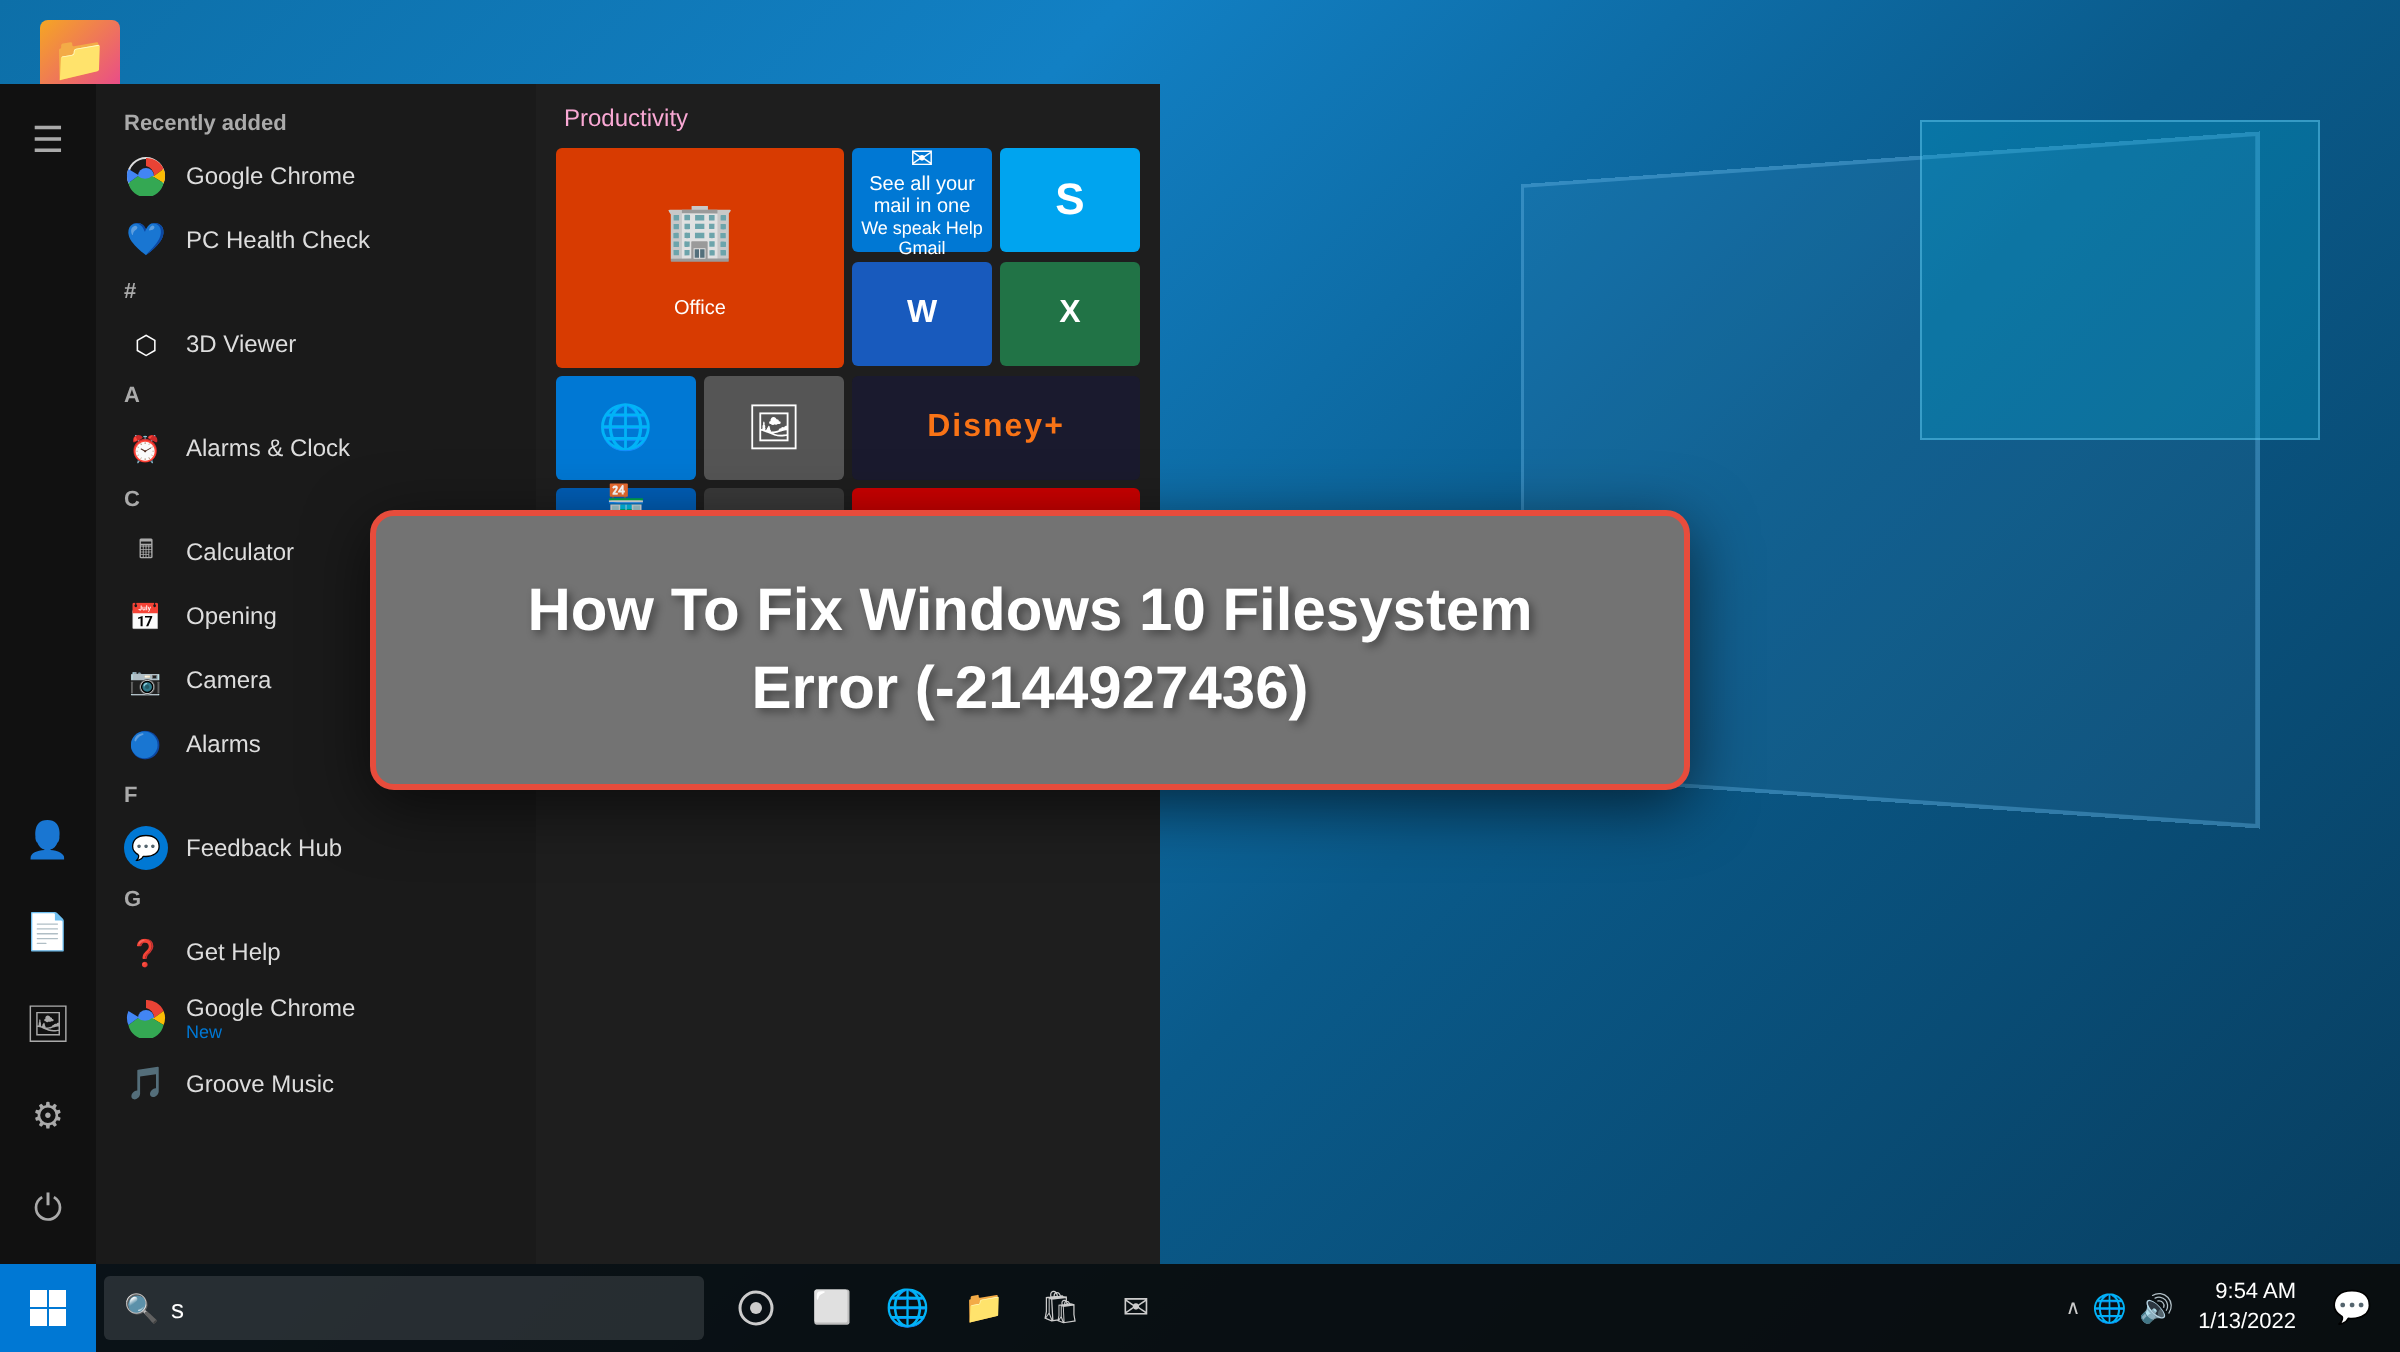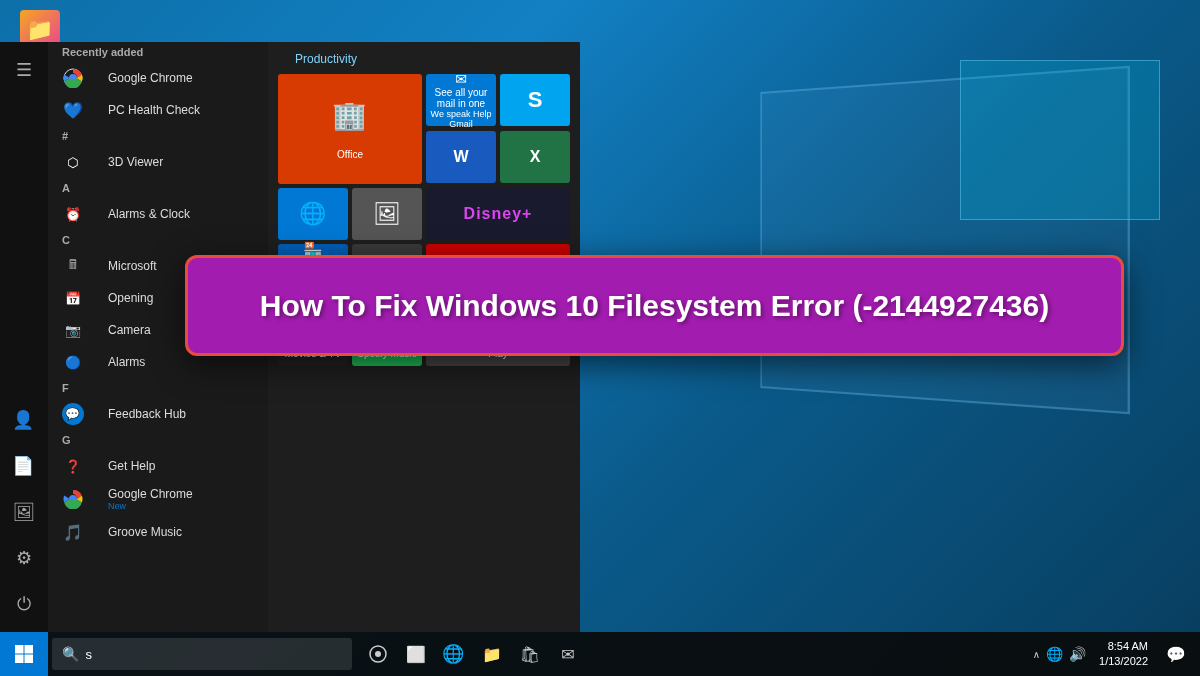--- a/index.html
+++ b/index.html
@@ -102,40 +102,40 @@
       font-size: 18px;
       border-radius: 3px;
       cursor: pointer;
     }
 
     
     .app-list {
       width: 220px;
       background: #1a1a1a;
       overflow-y: auto;
-      padding: 0 0;
+      padding: 10px 0;
       flex-shrink: 0;
     }
     .app-list::-webkit-scrollbar { width: 4px; }
     .app-list::-webkit-scrollbar-thumb { background: #555; }
 
     .section-header {
       color: #aaa;
       font-size: 11px;
       padding: 4px 14px;
       font-weight: 600;
     }
     .app-item {
       display: flex;
       align-items: center;
       padding: 5px 14px;
       color: #ddd;
       font-size: 12px;
       cursor: pointer;
-      gap: 24px;
+      gap: 9px;
     }
     .app-icon {
       width: 22px;
       height: 22px;
       border-radius: 3px;
       display: flex;
       align-items: center;
       justify-content: center;
       font-size: 13px;
       flex-shrink: 0;
@@ -156,25 +156,24 @@
     .tiles-area {
       flex: 1;
       background: #1e1e1e;
       padding: 10px;
       overflow-y: auto;
     }
     .tiles-area::-webkit-scrollbar { width: 4px; }
     .tiles-area::-webkit-scrollbar-thumb { background: #555; }
 
     .tiles-section-title {
-      color: #7dd3fc;
+      color: #f9a8d4;
       font-size: 12px;
       margin-bottom: 8px;
       padding-left: 4px;
-      margin-left: 13px;
     }
 
     .tile {
       border-radius: 3px;
       display: flex;
       flex-direction: column;
       align-items: center;
       justify-content: center;
       cursor: pointer;
       font-size: 11px;
@@ -210,22 +209,22 @@
     .tile-label {
       font-size: 10px;
       margin-top: 17px;
     }
 
     
     .overlay-banner {
       position: absolute;
       left: 185px;
       top: 255px;
-      width: 939px;
-      background: #a21caf;
+      width: 660px;
+      background: #737373;
       border-radius: 12px;
       padding: 28px 36px;
       z-index: 20;
       box-shadow: 0 8px 32px rgba(0,0,0,0.6);
       border: 3px solid #e74c3c;
     }
     .overlay-banner-text {
       color: white;
       font-size: 30px;
       font-weight: 900;
@@ -392,21 +391,21 @@
 
     <div class="section-header">A</div>
     <div class="app-item">
       <div class="app-icon icon-alarms">⏰</div>
       <span>Alarms &amp; Clock</span>
     </div>
 
     <div class="section-header">C</div>
     <div class="app-item">
       <div class="app-icon icon-calc">🖩</div>
-      <span>Microsoft</span>
+      <span>Calculator</span>
     </div>
     <div class="app-item">
       <div class="app-icon icon-calendar">📅</div>
       <span>Opening</span>
     </div>
     <div class="app-item">
       <div class="app-icon icon-camera">📷</div>
       <span>Camera</span>
     </div>
     <div class="app-item">
@@ -472,21 +471,21 @@
     </div>
 
     <div style="display:grid; grid-template-columns: repeat(4,1fr); gap:4px; margin-bottom:4px;">
       <div class="tile tile-medium tile-edge" style="height:52px; display:flex; align-items:center; justify-content:center;">
         <div style="font-size:22px;">🌐</div>
       </div>
       <div class="tile tile-medium" style="height:52px; background:#555; display:flex; align-items:center; justify-content:center;">
         <div style="font-size:22px;">🖼</div>
       </div>
       <div class="tile tile-medium tile-disney" style="height:52px; grid-column:span 2; display:flex; align-items:center; justify-content:center; font-size:16px; font-weight:bold; letter-spacing:1px;">
-        <span style="color:#d946ef;">Disney+</span>
+        <span style="color:#f97316;">Disney+</span>
       </div>
     </div>
 
     <div style="display:grid; grid-template-columns: repeat(4,1fr); gap:4px; margin-bottom:4px;">
       <div class="tile tile-small tile-store" style="height:52px; display:flex; flex-direction:column; align-items:center; justify-content:center;">
         <div style="font-size:16px;">🏪</div>
         <div class="tile-label">Microsoft Store</div>
       </div>
       <div class="tile tile-small tile-washington" style="height:52px; display:flex; flex-direction:column; align-items:center; justify-content:center; background:#3a3a3a;">
         <div style="font-size:10px; color:#ccc;">Washington...</div>
@@ -548,18 +547,18 @@
     <div class="tb-icon" style="font-size:16px;">✉</div>
   </div>
 
   <div class="taskbar-right">
     <div class="tb-tray">
       <span style="cursor:pointer; font-size:10px;">∧</span>
       <span style="font-size:14px;">🌐</span>
       <span style="cursor:pointer; font-size:14px;">🔊</span>
     </div>
     <div class="tb-clock">
-      <span>8:54 AM</span>
+      <span>9:54 AM</span>
       <span>1/13/2022</span>
     </div>
     <div class="tb-notification">💬</div>
   </div>
 </div>
 
 </body></html>

